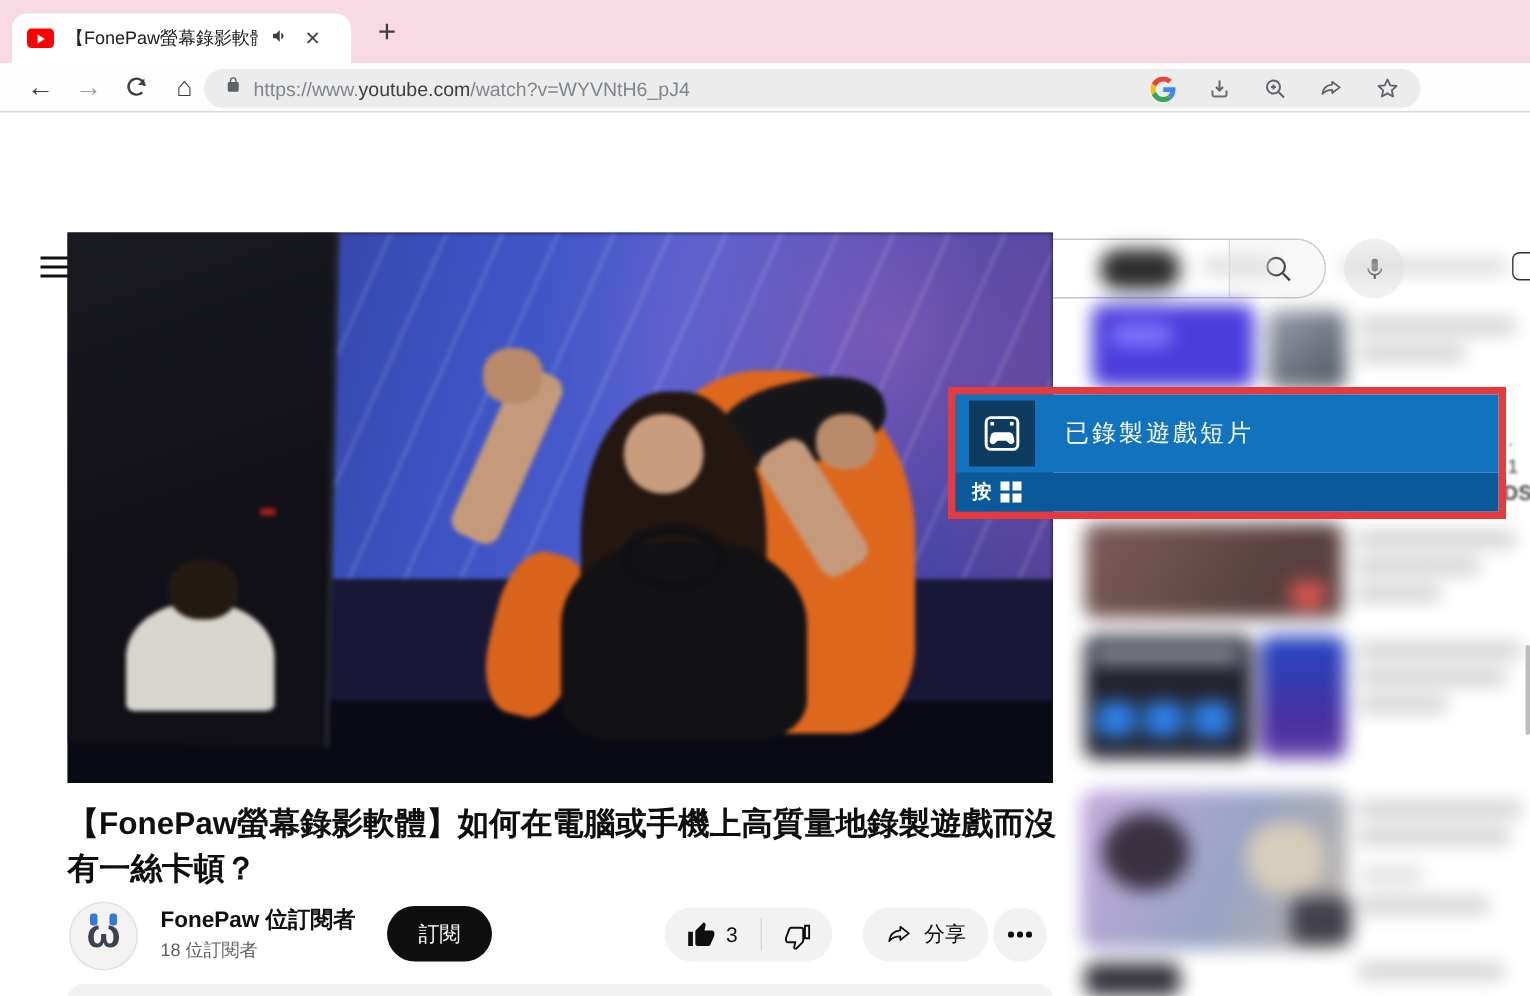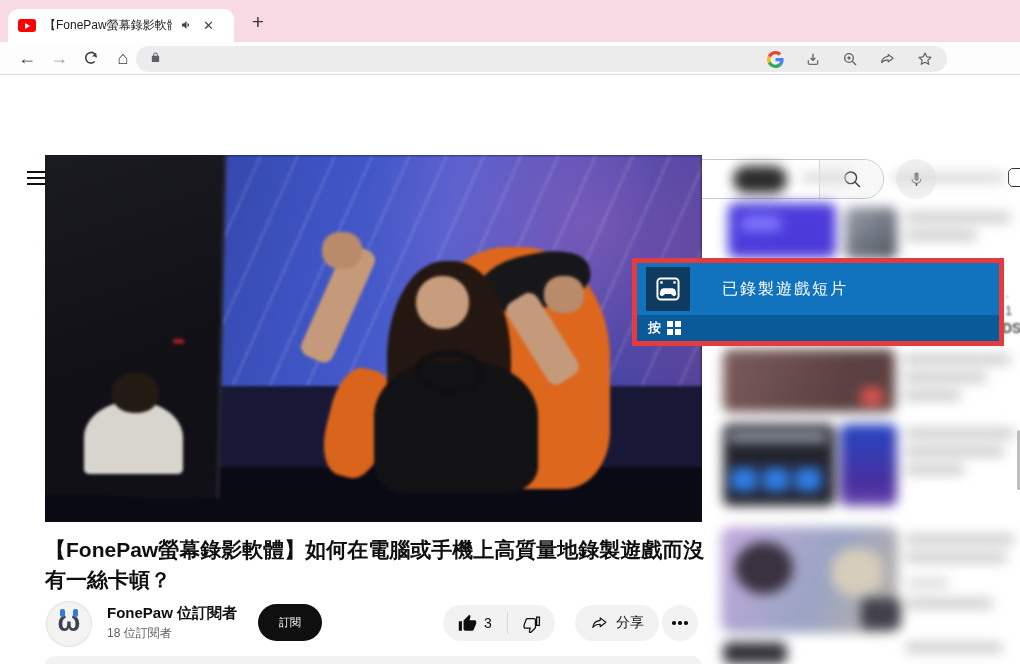--- a/index.html
+++ b/index.html
@@ -86,21 +86,21 @@
             color:#0f0f0f; line-height:1.42; }
   .chrow { position:absolute; left:45px; top:600px; width:660px; height:48px; }
   .avatar { position:absolute; left:1px; top:1px; width:46px; height:46px; border-radius:50%;
             background:#f4f3f1; box-shadow:inset 0 0 0 1px #e4e2de; display:flex; align-items:center; justify-content:center; }
   .avatar .glyph { font-size:27px; font-weight:bold; color:#3c4250; position:relative; top:-2px; }
   .avatar .tick { position:absolute; width:5px; height:8px; background:#2f7bd6; border-radius:2px; top:8px; }
   .avatar .t1 { left:14px; } .avatar .t2 { left:27px; }
   .chname { position:absolute; left:62px; top:4px; font-size:15px; font-weight:bold; color:#0f0f0f; }
   .chsubs { position:absolute; left:62px; top:25px; font-size:12px; color:#606060; }
   .subbtn { position:absolute; left:213px; top:4px; height:37px; padding:0 21px; background:#0f0f0f;
-            color:#fff; font-size:11px; border-radius:19px; display:flex; align-items:center; }
+            color:#fff; font-size:14px; border-radius:19px; display:flex; align-items:center; }
   .likepill { position:absolute; left:398px; top:5px; height:36px; background:#f2f2f2; border-radius:18px;
             display:flex; align-items:center; }
   .likeseg { display:flex; align-items:center; gap:7px; padding:0 15px; font-size:14px; color:#0f0f0f; }
   .likediv { width:1px; height:22px; background:#d9d9d9; }
   .dislikeseg { padding:0 14px; display:flex; align-items:center; }
   .sharepill { position:absolute; left:530px; top:5px; height:36px; background:#f2f2f2; border-radius:18px;
             display:flex; align-items:center; gap:7px; padding:0 15px; font-size:14px; color:#0f0f0f; }
   .morebtn { position:absolute; left:617px; top:5px; width:36px; height:36px; border-radius:50%;
             background:#f2f2f2; display:flex; align-items:center; justify-content:center; gap:2.5px; }
   .morebtn i { width:3.5px; height:3.5px; border-radius:50%; background:#0f0f0f; }
@@ -110,21 +110,21 @@
   .sidebar { position:absolute; left:713px; top:150px; width:307px; height:514px; }
   .blurwrap { position:absolute; inset:0; filter:blur(6px); }
   .bb { position:absolute; border-radius:7px; }
   .line { position:absolute; height:11px; border-radius:5px; background:#cfcfcf; }
   .frag { position:absolute; color:#4a4a4a; filter:blur(1px); z-index:45; }
   .scrollbar { position:absolute; right:0px; top:280px; width:3px; height:60px; background:#bdbdbd; border-radius:2px; }
 
   
   .notice { position:absolute; left:632px; top:258px; width:372px; height:88px; z-index:50;
             border:5px solid #e53b3f; display:flex; flex-direction:column; }
-  .notice-top { flex:1; background:#1173bd; display:flex; align-items:center; padding-left:9px; gap:32px; }
+  .notice-top { flex:1; background:#1173bd; display:flex; align-items:center; padding-left:9px; gap:20px; }
   .notice-icon { width:44px; height:44px; background:#0d3c60; display:flex; align-items:center; justify-content:center; }
   .notice-title { color:#fff; font-size:16px; letter-spacing:2px; }
   .notice-bar { height:26px; background:#0a5a9a; display:flex; align-items:center; padding-left:11px; gap:6px;
             color:#fff; font-size:13px; font-weight:bold; }
   .winlogo { display:inline-grid; grid-template-columns:6px 6px; grid-template-rows:6px 6px; gap:1.5px; }
   .winlogo i { background:#fff; }
 </style>
 </head>
 <body>
 
@@ -153,20 +153,21 @@
       </svg>
   </span>
   <span class="navbtn" style="left:110px">⌂</span>
 </div>
 <div class="addressbar">
   <span>
     <svg width="11" height="13" viewBox="0 0 24 24" fill="#5f6368">
         <path d="M18 8h-1V6a5 5 0 0 0-10 0v2H6a2 2 0 0 0-2 2v10a2 2 0 0 0 2 2h12a2 2 0 0 0 2-2V10a2 2 0 0 0-2-2zM9 6a3 3 0 0 1 6 0v2H9V6z"></path>
       </svg>
   </span>
+  <span class="url"><span>https://www.</span><span class="host">youtube.com</span><span>/watch?v=WYVNtH6_pJ4</span></span>
   <span class="abar-spacer"></span>
   <span class="abar-icon">
     <svg width="17" height="17" viewBox="0 0 48 48">
         <path fill="#EA4335" d="M24 9.5c3.5 0 6.7 1.2 9.2 3.6l6.9-6.9C35.9 2.4 30.5 0 24 0 14.6 0 6.5 5.4 2.6 13.2l8 6.2C12.4 13.7 17.7 9.5 24 9.5z"></path>
         <path fill="#4285F4" d="M47 24.6c0-1.6-.2-3.1-.4-4.6H24v9h12.9c-.6 3-2.3 5.5-4.8 7.2l7.7 6C44.4 38 47 31.9 47 24.6z"></path>
         <path fill="#FBBC05" d="M10.5 28.6c-.5-1.4-.8-3-.8-4.6s.3-3.1.8-4.6l-8-6.2C.9 16.5 0 20.1 0 24s.9 7.5 2.6 10.8l7.9-6.2z"></path>
         <path fill="#34A853" d="M24 48c6.5 0 11.9-2.1 15.9-5.8l-7.7-6c-2.2 1.5-4.9 2.3-8.2 2.3-6.3 0-11.6-4.2-13.5-9.9l-8 6.2C6.5 42.6 14.6 48 24 48z"></path>
       </svg>
   </span>
   <span class="abar-icon">

